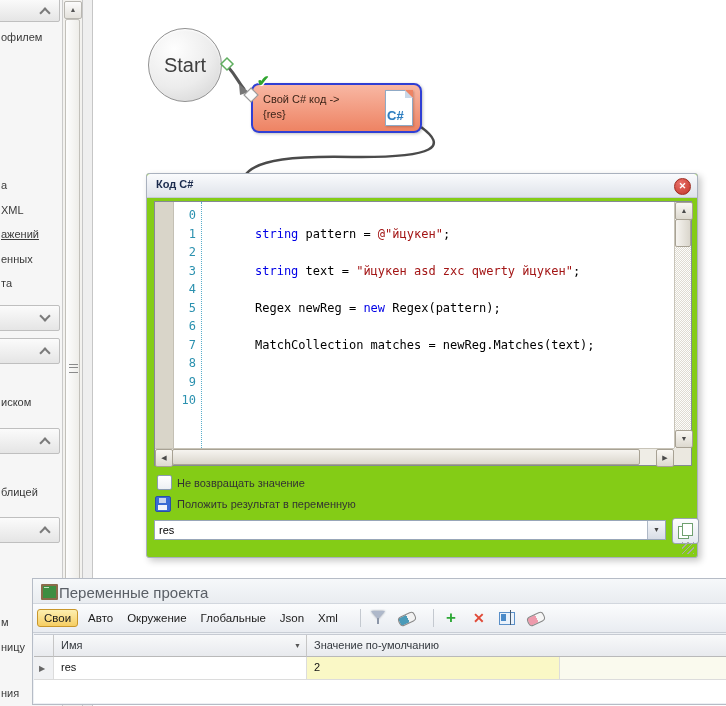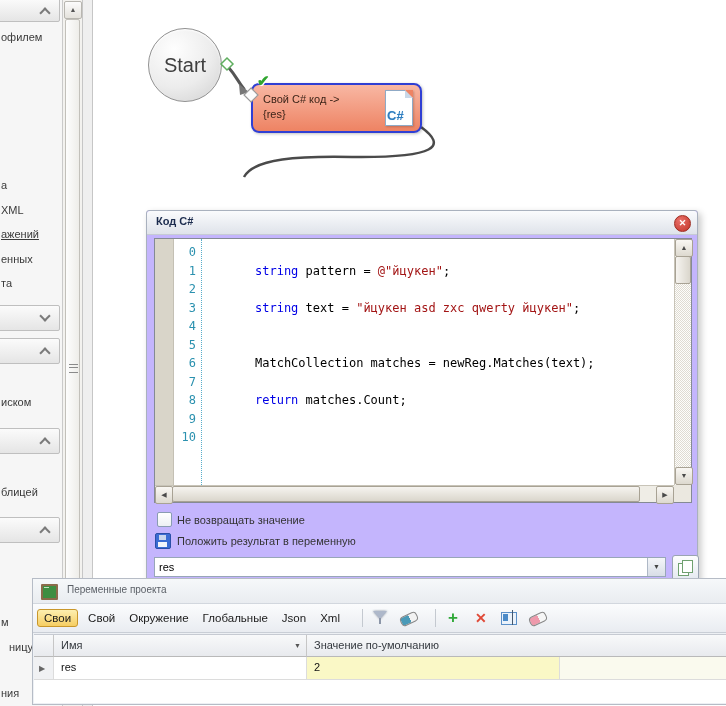--- a/index.html
+++ b/index.html
@@ -46,22 +46,22 @@
   .csharp-doc{position:absolute;right:7px;top:5px;width:26px;height:34px;background:#FFFFFF;
     border:1px solid #8FAAC6;box-shadow:1px 1px 2px rgba(0,0,0,0.2);}
   .csharp-doc::before{content:"";position:absolute;right:-1px;top:-1px;width:0;height:0;
     border-left:8px solid #C9D8E8;border-top:8px solid #EE8363;}
   .csharp-doc .cs{position:absolute;left:1px;bottom:2px;font-size:13px;font-weight:bold;
     color:#2E7EC0;text-shadow:0 0 1px #BFD8EE;}
   .block-check{position:absolute;left:257px;top:72px;z-index:4;font-size:15px;font-weight:bold;
     color:#2FA52F;text-shadow:1px 1px 0 #fff,-1px -1px 0 #fff;}
   
   .dialog{position:absolute;left:146px;top:173px;width:550px;height:383px;z-index:5;
-    background:#c4b5fd;border:1px solid #A9B1BE;border-radius:3px;
-    box-shadow:3px 3px 7px rgba(0,0,0,0.22);margin-top:37px;}
+    background:#84cc16;border:1px solid #A9B1BE;border-radius:3px;
+    box-shadow:3px 3px 7px rgba(0,0,0,0.22);}
   .dlg-title{position:absolute;left:0;top:0;right:0;height:23px;border-radius:3px 3px 0 0;
     background:linear-gradient(#FAFBFD,#DFE3EA);border-bottom:1px solid #C6CBD4;}
   .dlg-title .t{position:absolute;left:9px;top:4px;font-size:11px;font-weight:bold;color:#1B2B4D;}
   .dlg-close{position:absolute;right:6px;top:4px;width:15px;height:15px;border-radius:50%;
     background:radial-gradient(circle at 35% 30%, #E9706A, #C33529);border:1px solid #9E2B20;
     color:#fff;font-size:9px;font-weight:bold;text-align:center;line-height:14px;cursor:pointer;}
   .editor{position:absolute;left:7px;top:27px;width:536px;height:263px;background:#fff;
     border:1px solid #848A94;}
   .ed-margin{position:absolute;left:0;top:0;bottom:17px;width:18px;background:#D9D5C9;
     border-right:1px solid #C4C0B4;}
@@ -108,21 +108,21 @@
   .copy-btn{position:absolute;left:525px;top:344px;width:25px;height:24px;
     background:linear-gradient(#FDFDFE,#E4E9F0);border:1px solid #9AA4B2;border-radius:3px;cursor:pointer;}
   .copy-btn .p1{position:absolute;left:5px;top:7px;width:9px;height:11px;background:#fff;border:1px solid #6FA06F;}
   .copy-btn .p2{position:absolute;left:9px;top:4px;width:9px;height:11px;background:#fff;border:1px solid #6FA06F;}
   .dlg-grip{position:absolute;right:3px;bottom:3px;width:12px;height:12px;
     background:repeating-linear-gradient(135deg,#A8A8A8 0 1px,transparent 1px 4px);}
   
   .panel{position:absolute;left:32px;top:578px;width:700px;height:127px;z-index:6;
     background:#EDF0F4;border:1px solid #B6BCC6;box-sizing:border-box;}
   .pn-title{position:absolute;left:0;top:0;right:0;height:24px;background:linear-gradient(#F6F8FA,#E9ECF0);}
-  .pn-title .t{position:absolute;left:26px;top:5px;font-size:10px;color:#5A5F66;margin-left:8px;}
+  .pn-title .t{position:absolute;left:26px;top:5px;font-size:15px;color:#5A5F66;}
   .board-icon{position:absolute;left:8px;top:5px;width:13px;height:12px;background:#3E8E41;
     border:2px solid #8B6B4A;border-radius:1px;}
   .board-icon::after{content:"";position:absolute;left:1px;top:1px;width:5px;height:1px;background:#BFE3BF;}
   .toolbar{position:absolute;left:0;top:24px;right:0;height:30px;
     background:linear-gradient(#FBFCFD,#E9ECF1);border-top:1px solid #D2D7DE;border-bottom:1px solid #C9CED6;
     display:flex;align-items:center;padding-left:8px;box-sizing:border-box;}
   .tab{font-size:11.5px;color:#1A1A1A;margin-right:14px;cursor:pointer;}
   .tab.active{background:linear-gradient(#FDEFB0,#F6CE63);border:1px solid #C9972B;border-radius:3px;
     padding:2px 6px;margin-left:-4px;margin-right:10px;}
   .tb-sep{width:1px;height:18px;background:#C4C9D0;margin:0 8px;}
@@ -177,21 +177,21 @@
     </div>
   <span class="sb-t" style="top:396px;">иском</span>
   <div class="sb-h" style="top:428px;">
       <span class="chev up"></span>
     </div>
   <span class="sb-t" style="top:486px;">блицей</span>
   <div class="sb-h" style="top:517px;">
       <span class="chev up"></span>
     </div>
   <span class="sb-t" style="top:616px;">м</span>
-  <span class="sb-t" style="top:641px;margin-left:8px;">ницу</span>
+  <span class="sb-t" style="top:641px;">ницу</span>
   <span class="sb-t" style="top:687px;">ния</span>
 </div>
 <div class="side-scroll">
   <div class="up-btn">▲</div>
   <div class="thumb">
     <div class="grip"></div>
   </div>
 </div>
 <div class="side-split"></div>
 
@@ -241,24 +241,24 @@
       <div>8</div>
       <div>9</div>
       <div>10</div>
     </div>
     <div class="ed-code">
       <div class="line"></div>
       <div class="line"><span class="kw">string</span><span class="pl"> pattern = </span><span class="str">@"йцукен"</span><span class="pl">;</span></div>
       <div class="line"></div>
       <div class="line"><span class="kw">string</span><span class="pl"> text = </span><span class="str">"йцукен asd zxc qwerty йцукен"</span><span class="pl">;</span></div>
       <div class="line"></div>
+      <div class="line"><span class="pl">Regex newReg = </span><span class="kw">new</span><span class="pl"> Regex(pattern);</span></div>
       <div class="line"></div>
       <div class="line"><span class="pl">MatchCollection matches = newReg.Matches(text);</span></div>
       <div class="line"></div>
-      <div class="line"><span class="kw">return</span><span class="pl"> matches.Count;</span></div>
       <div class="line"></div>
     </div>
     <div class="ed-vscroll">
       <div class="sb-btn b-up">▲</div>
       <div class="v-thumb"></div>
       <div class="sb-btn b-down">▼</div>
     </div>
     <div class="ed-hscroll">
       <div class="sb-btn b-left">◀</div>
       <div class="h-thumb"></div>
@@ -286,21 +286,21 @@
   <div class="dlg-grip"></div>
 </div>
 
 <div class="panel">
   <div class="pn-title">
     <div class="board-icon"></div>
     <span class="t">Переменные проекта</span>
   </div>
   <div class="toolbar">
     <span class="tab active">Свои</span>
-    <span class="tab">Свой</span>
+    <span class="tab">Авто</span>
     <span class="tab">Окружение</span>
     <span class="tab">Глобальные</span>
     <span class="tab">Json</span>
     <span class="tab">Xml</span>
     <span class="tb-sep"></span>
     <span class="tb-ico">
         <span class="funnel"></span>
         <span class="funnel-stem"></span>
       </span>
     <span class="tb-ico">

